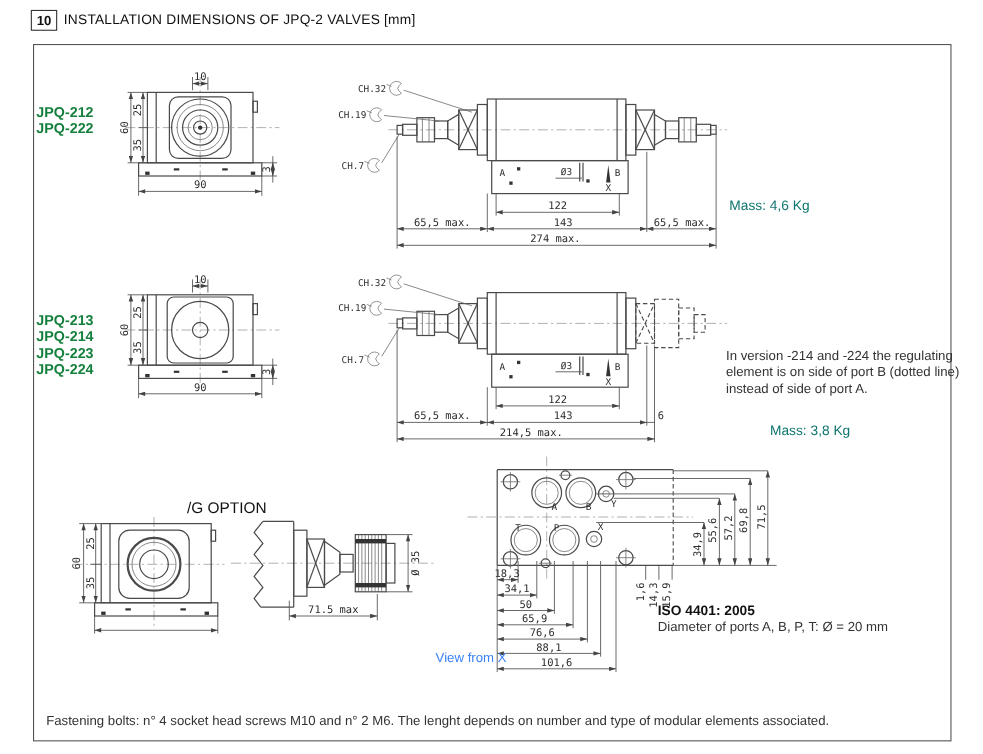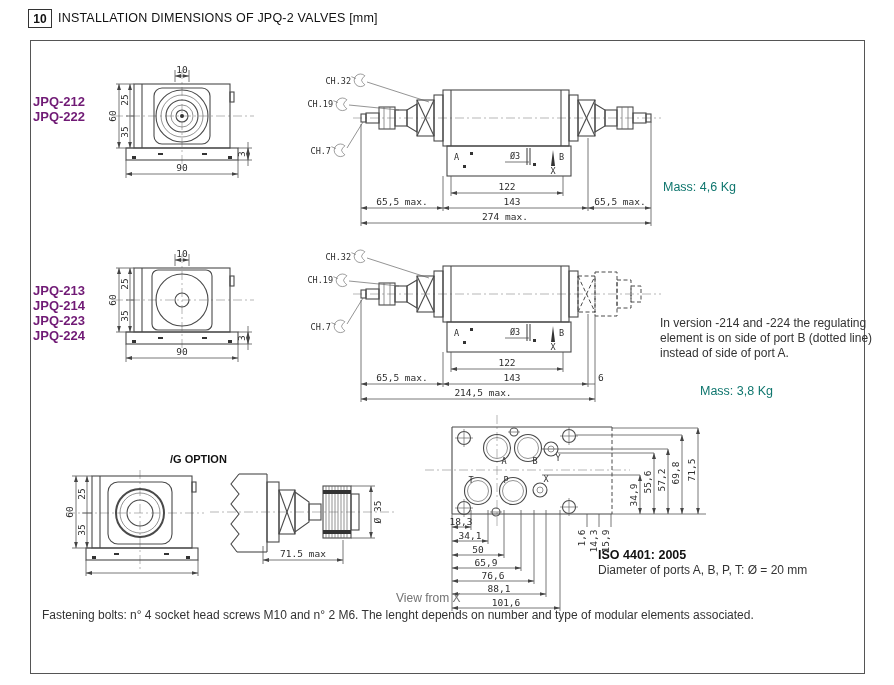--- a/index.html
+++ b/index.html
@@ -4,25 +4,25 @@
 <style>
   html,body{margin:0;padding:0;background:#fff}
   body{width:894px;height:685px;position:relative;font-family:"Liberation Sans",sans-serif;color:#222;overflow:hidden}
   .abs{position:absolute}
   
   .hdr-num{left:28px;top:9px;width:22px;height:17px;border:1.5px solid #333;font-weight:bold;font-size:12px;
            display:flex;align-items:center;justify-content:center;color:#111}
   .hdr-title{left:58px;top:11px;font-weight:normal;font-size:12.5px;letter-spacing:.2px;color:#111}
   .frame{left:30px;top:40px;width:833px;height:632px;border:1.2px solid #555}
   
-  .models{font-weight:bold;font-size:13px;line-height:14.5px;color:#701a75}
+  .models{font-weight:bold;font-size:13px;line-height:14.5px;color:#15803d}
   .note{font-size:12px;line-height:15px;color:#333}
   .mass{font-size:12.5px;color:#0f766e}
-  .secTitle{font-weight:bold;font-size:11px;color:#111}
-  .viewlbl{font-size:12px;color:#737373}
+  .secTitle{font-weight:normal;font-size:14px;color:#111}
+  .viewlbl{font-size:12px;color:#3b82f6}
   .iso{font-size:12px;line-height:15px;color:#333;white-space:nowrap}
   .iso .b{font-weight:bold;font-size:12.5px;color:#111}
   .footer{font-size:12px;color:#333;white-space:nowrap}
   
   svg{overflow:visible}
   .ln{fill:none;stroke:#4a4a4a;stroke-width:1.1}
   .thin{fill:none;stroke:#666;stroke-width:.7}
   .cl{fill:none;stroke:#888;stroke-width:.6;stroke-dasharray:9 3 2 3}
   .dsh{fill:none;stroke:#4a4a4a;stroke-width:1;stroke-dasharray:4 2.5}
   .dl{fill:none;stroke:#555;stroke-width:.8}
@@ -485,13 +485,13 @@
     <text class="dim" transform="rotate(-90 265 55)" x="265" y="55" text-anchor="middle">71,5</text>
   </g>
 </svg>
 <div class="abs viewlbl" style="left:396px;top:591px">View from X</div>
 
 <div class="abs iso" style="left:598px;top:548px">
   <div class="b">ISO 4401: 2005</div>
   <div>Diameter of ports A, B, P, T: Ø = 20 mm</div>
 </div>
 
-<div class="abs footer" style="left:42px;top:608px">Fastening bolts: n° 4 socket head screws M10 and n° 2 M6. The lenght depends on number and type of modular elements associated.</div>
+<div class="abs footer" style="left:42px;top:648px">Fastening bolts: n° 4 socket head screws M10 and n° 2 M6. The lenght depends on number and type of modular elements associated.</div>
 
 </body></html>

